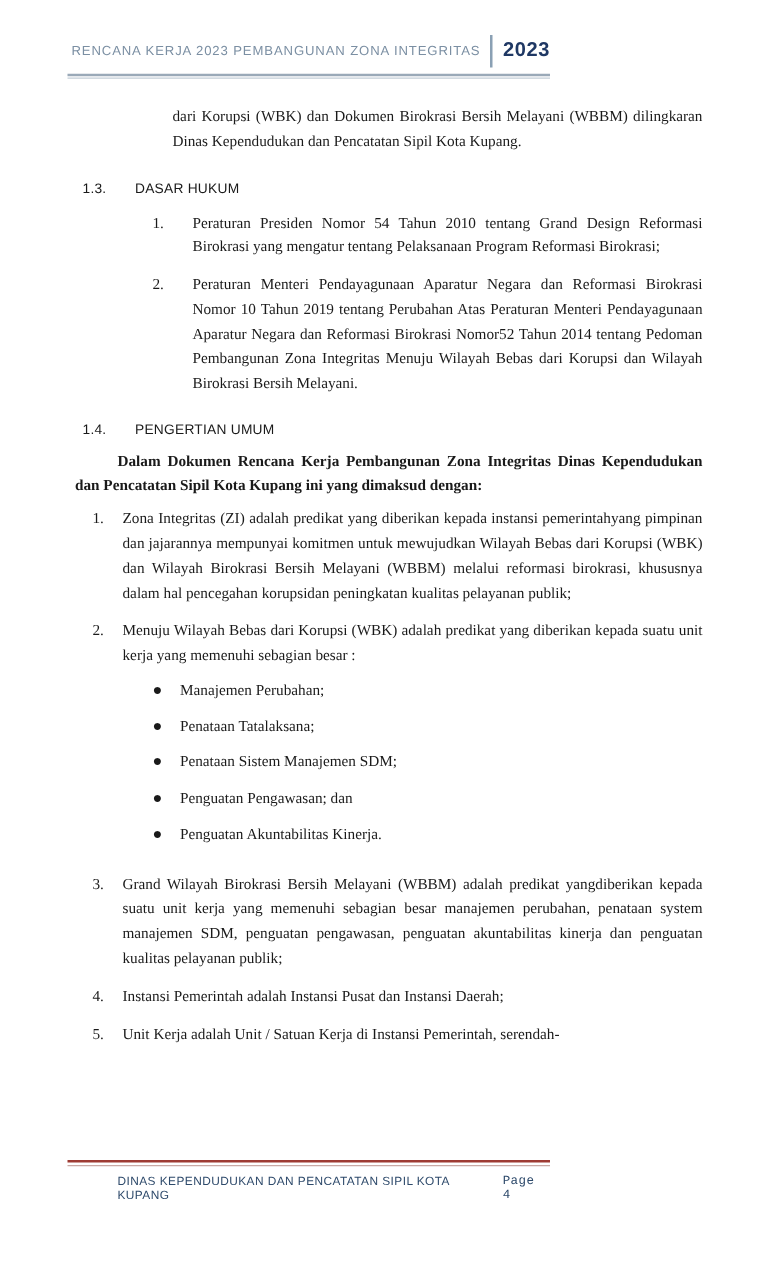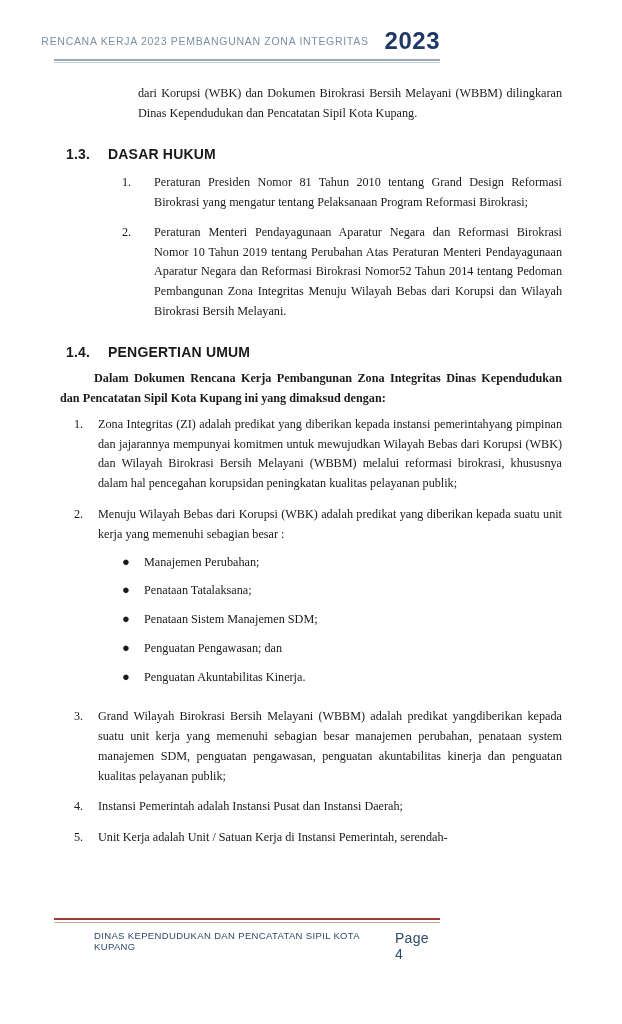--- a/index.html
+++ b/index.html
@@ -45,21 +45,21 @@
     padding-right: 8px;
   }
   .header-divider {
     width: 2px;
     height: 26px;
     background: #8aa0b4;
     margin: 0 8px 0 0;
   }
   .header-year {
     font-family: "Liberation Sans", sans-serif;
-    font-size: 24px;
+    font-size: 16px;
     font-weight: bold;
     color: #1f3864;
     letter-spacing: 0.5px;
   }
   .header-rule {
     position: absolute;
     left: 0;
     right: 0;
     top: 33px;
     height: 2px;
@@ -88,22 +88,22 @@
     margin: 0;
   }
 
   .para-intro {
     margin-left: 78px;
     text-align: justify;
   }
 
   .section-heading {
     font-family: "Liberation Sans", sans-serif;
-    font-weight: bold;
-    font-size: 14px;
+    font-weight: normal;
+    font-size: 11px;
     letter-spacing: 0.2px;
     margin-top: 19px;
     margin-bottom: 6px;
     display: flex;
   }
   .section-heading .num {
     width: 48px;
     flex: 0 0 48px;
     padding-left: 6px;
     box-sizing: border-box;
@@ -197,33 +197,34 @@
     background: #9e3b33;
   }
   .footer-rule2 {
     height: 1px;
     background: #c9a9a5;
     margin-top: 2px;
   }
   .footer-row {
     display: flex;
     justify-content: space-between;
-    align-items: flex-start;
+    align-items: center;
     margin-top: 7px;
     font-family: "Liberation Sans", sans-serif;
     font-size: 9.5px;
     letter-spacing: 0.35px;
     color: #2e4a6b;
     text-transform: uppercase;
     padding-left: 40px;
   }
   .footer-page {
     color: #2e4a6b;
     text-transform: none;
-    font-size: 14px;
+    font-size: 10px;
+    font-family: Liberation Mono, monospace;
   }
 </style>
 </head>
 <body>
 
 <div class="page">
 
   <div class="header">
     <div class="header-inner">
       <span class="header-title">RENCANA KERJA 2023 PEMBANGUNAN ZONA INTEGRITAS</span>
@@ -239,21 +240,21 @@
     <p class="para-intro">dari Korupsi (WBK) dan Dokumen Birokrasi Bersih Melayani (WBBM) dilingkaran Dinas Kependudukan dan Pencatatan Sipil Kota Kupang.</p>
 
     <div class="section-heading">
       <span class="num">1.3.</span>
       <span class="ttl">DASAR HUKUM</span>
     </div>
 
     <ul class="numlist indent-1">
       <li>
         <span class="marker">1.</span>
-        <span class="txt">Peraturan Presiden Nomor 81 Tahun 2010 tentang Grand Design Reformasi Birokrasi yang mengatur tentang Pelaksanaan Program Reformasi Birokrasi;</span>
+        <span class="txt">Peraturan Presiden Nomor 54 Tahun 2010 tentang Grand Design Reformasi Birokrasi yang mengatur tentang Pelaksanaan Program Reformasi Birokrasi;</span>
       </li>
       <li>
         <span class="marker">2.</span>
         <span class="txt">Peraturan Menteri Pendayagunaan Aparatur Negara dan Reformasi Birokrasi Nomor 10 Tahun 2019 tentang Perubahan Atas Peraturan Menteri Pendayagunaan Aparatur Negara dan Reformasi Birokrasi Nomor52 Tahun 2014 tentang Pedoman Pembangunan Zona Integritas Menuju Wilayah Bebas dari Korupsi dan Wilayah Birokrasi Bersih Melayani.</span>
       </li>
     </ul>
 
     <div class="section-heading">
       <span class="num">1.4.</span>
       <span class="ttl">PENGERTIAN UMUM</span>

